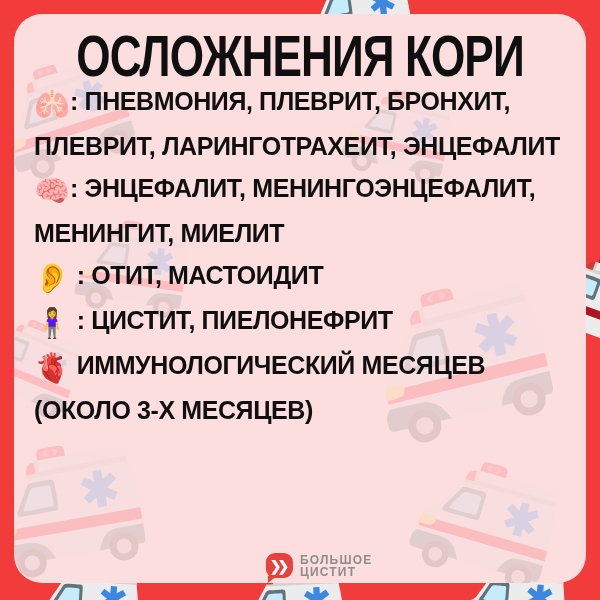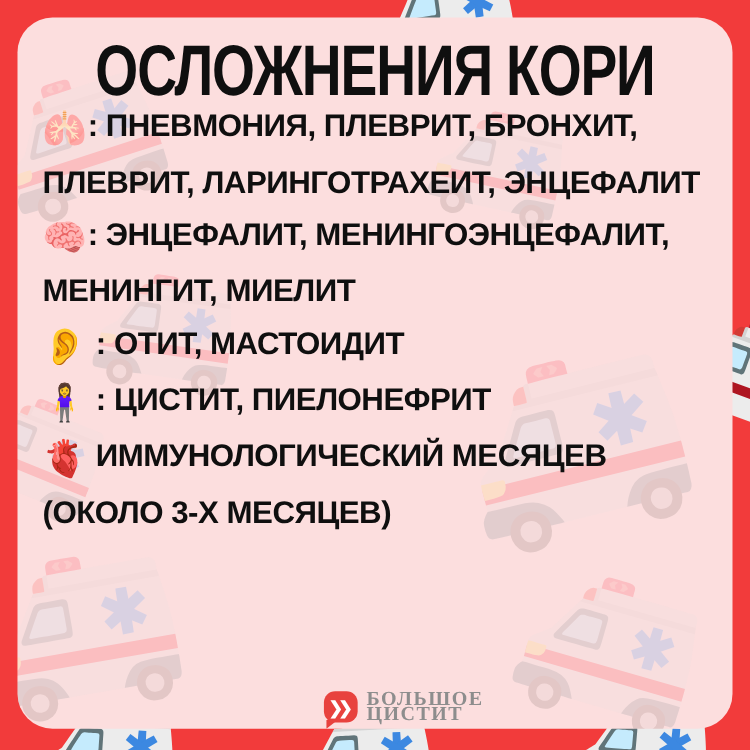--- a/index.html
+++ b/index.html
@@ -74,22 +74,22 @@
   .logo-badge::after{
     content:"";position:absolute;left:2px;bottom:-5px;
     width:0;height:0;
     border-left:9px solid #e8423e;border-bottom:7px solid transparent;
   }
   .logo-chevrons{
     color:#ffffff;font-size:14px;font-weight:bold;
     letter-spacing:-4px;margin-right:4px;line-height:1;
   }
   .logo-text{
-    color:#8d8d8d;font-size:16px;font-weight:bold;
-    letter-spacing:1.2px;line-height:12px;font-family:Liberation Serif, serif;
+    color:#8d8d8d;font-size:12px;font-weight:bold;
+    letter-spacing:1.2px;line-height:12px;
   }
 </style>
 </head>
 <body>
 
 <div class="frame">
 
   <span class="bg-amb a1">🚑</span>
   <span class="bg-amb a2">🚑</span>
   <span class="bg-amb a3">🚑</span>

